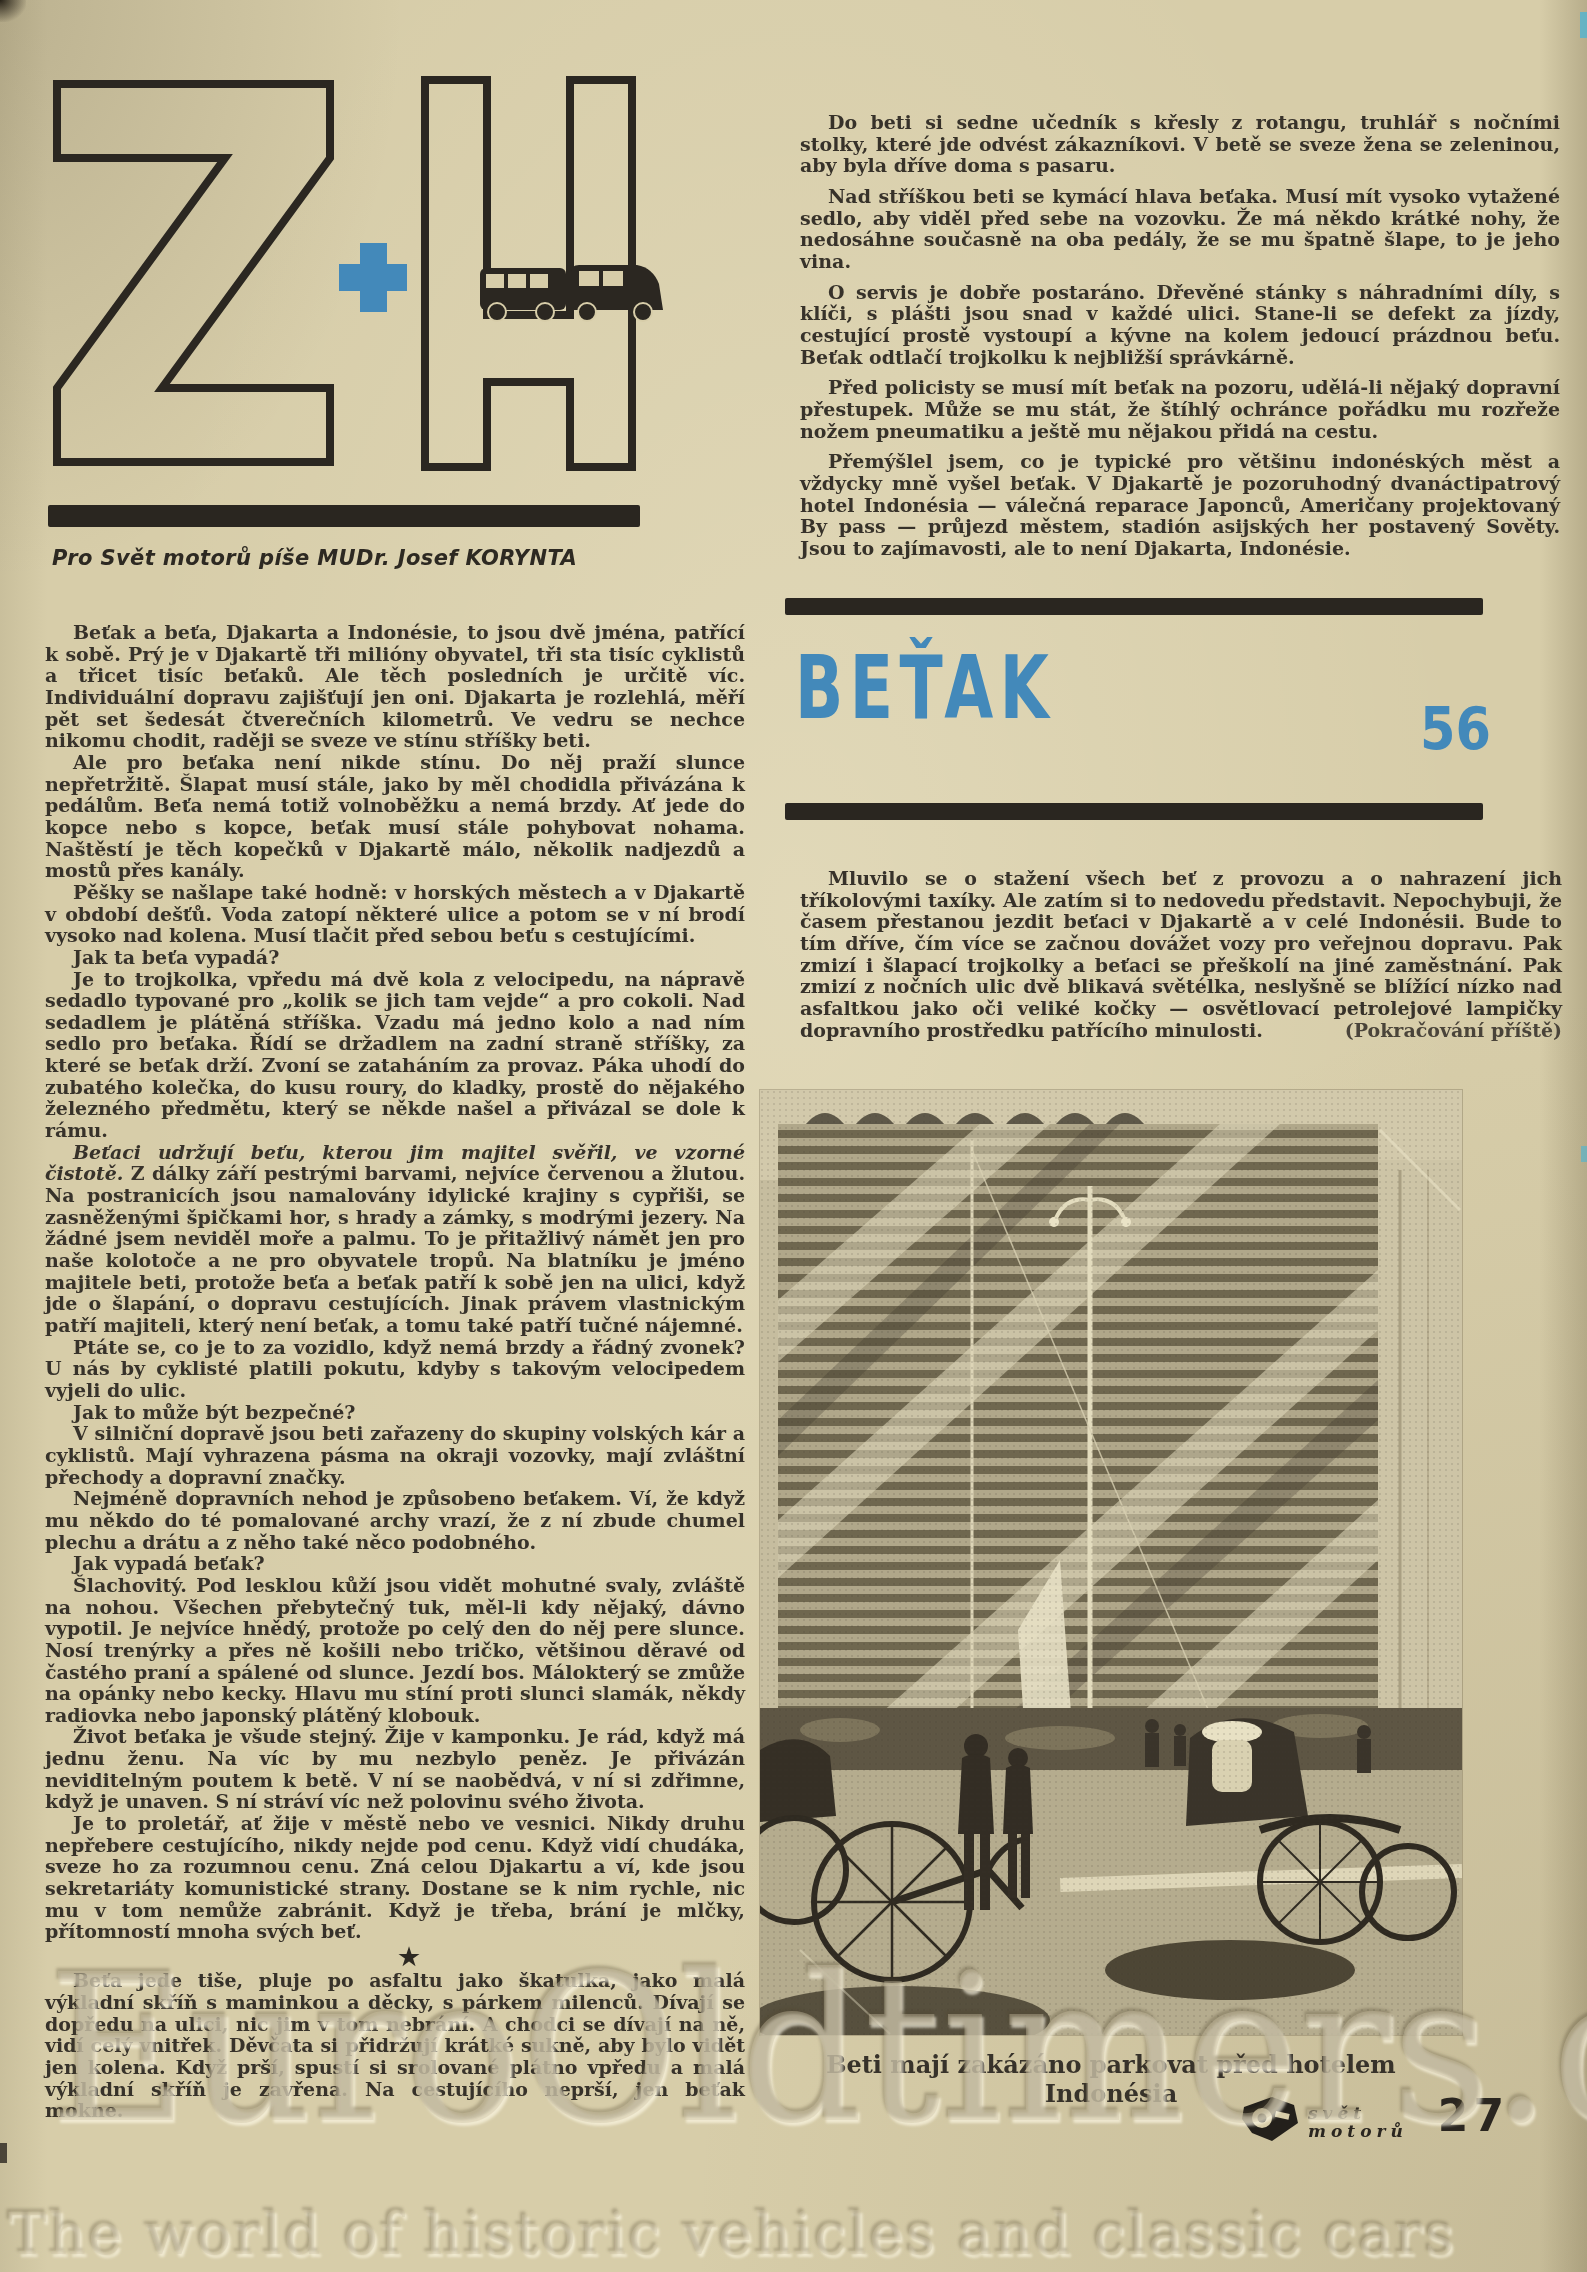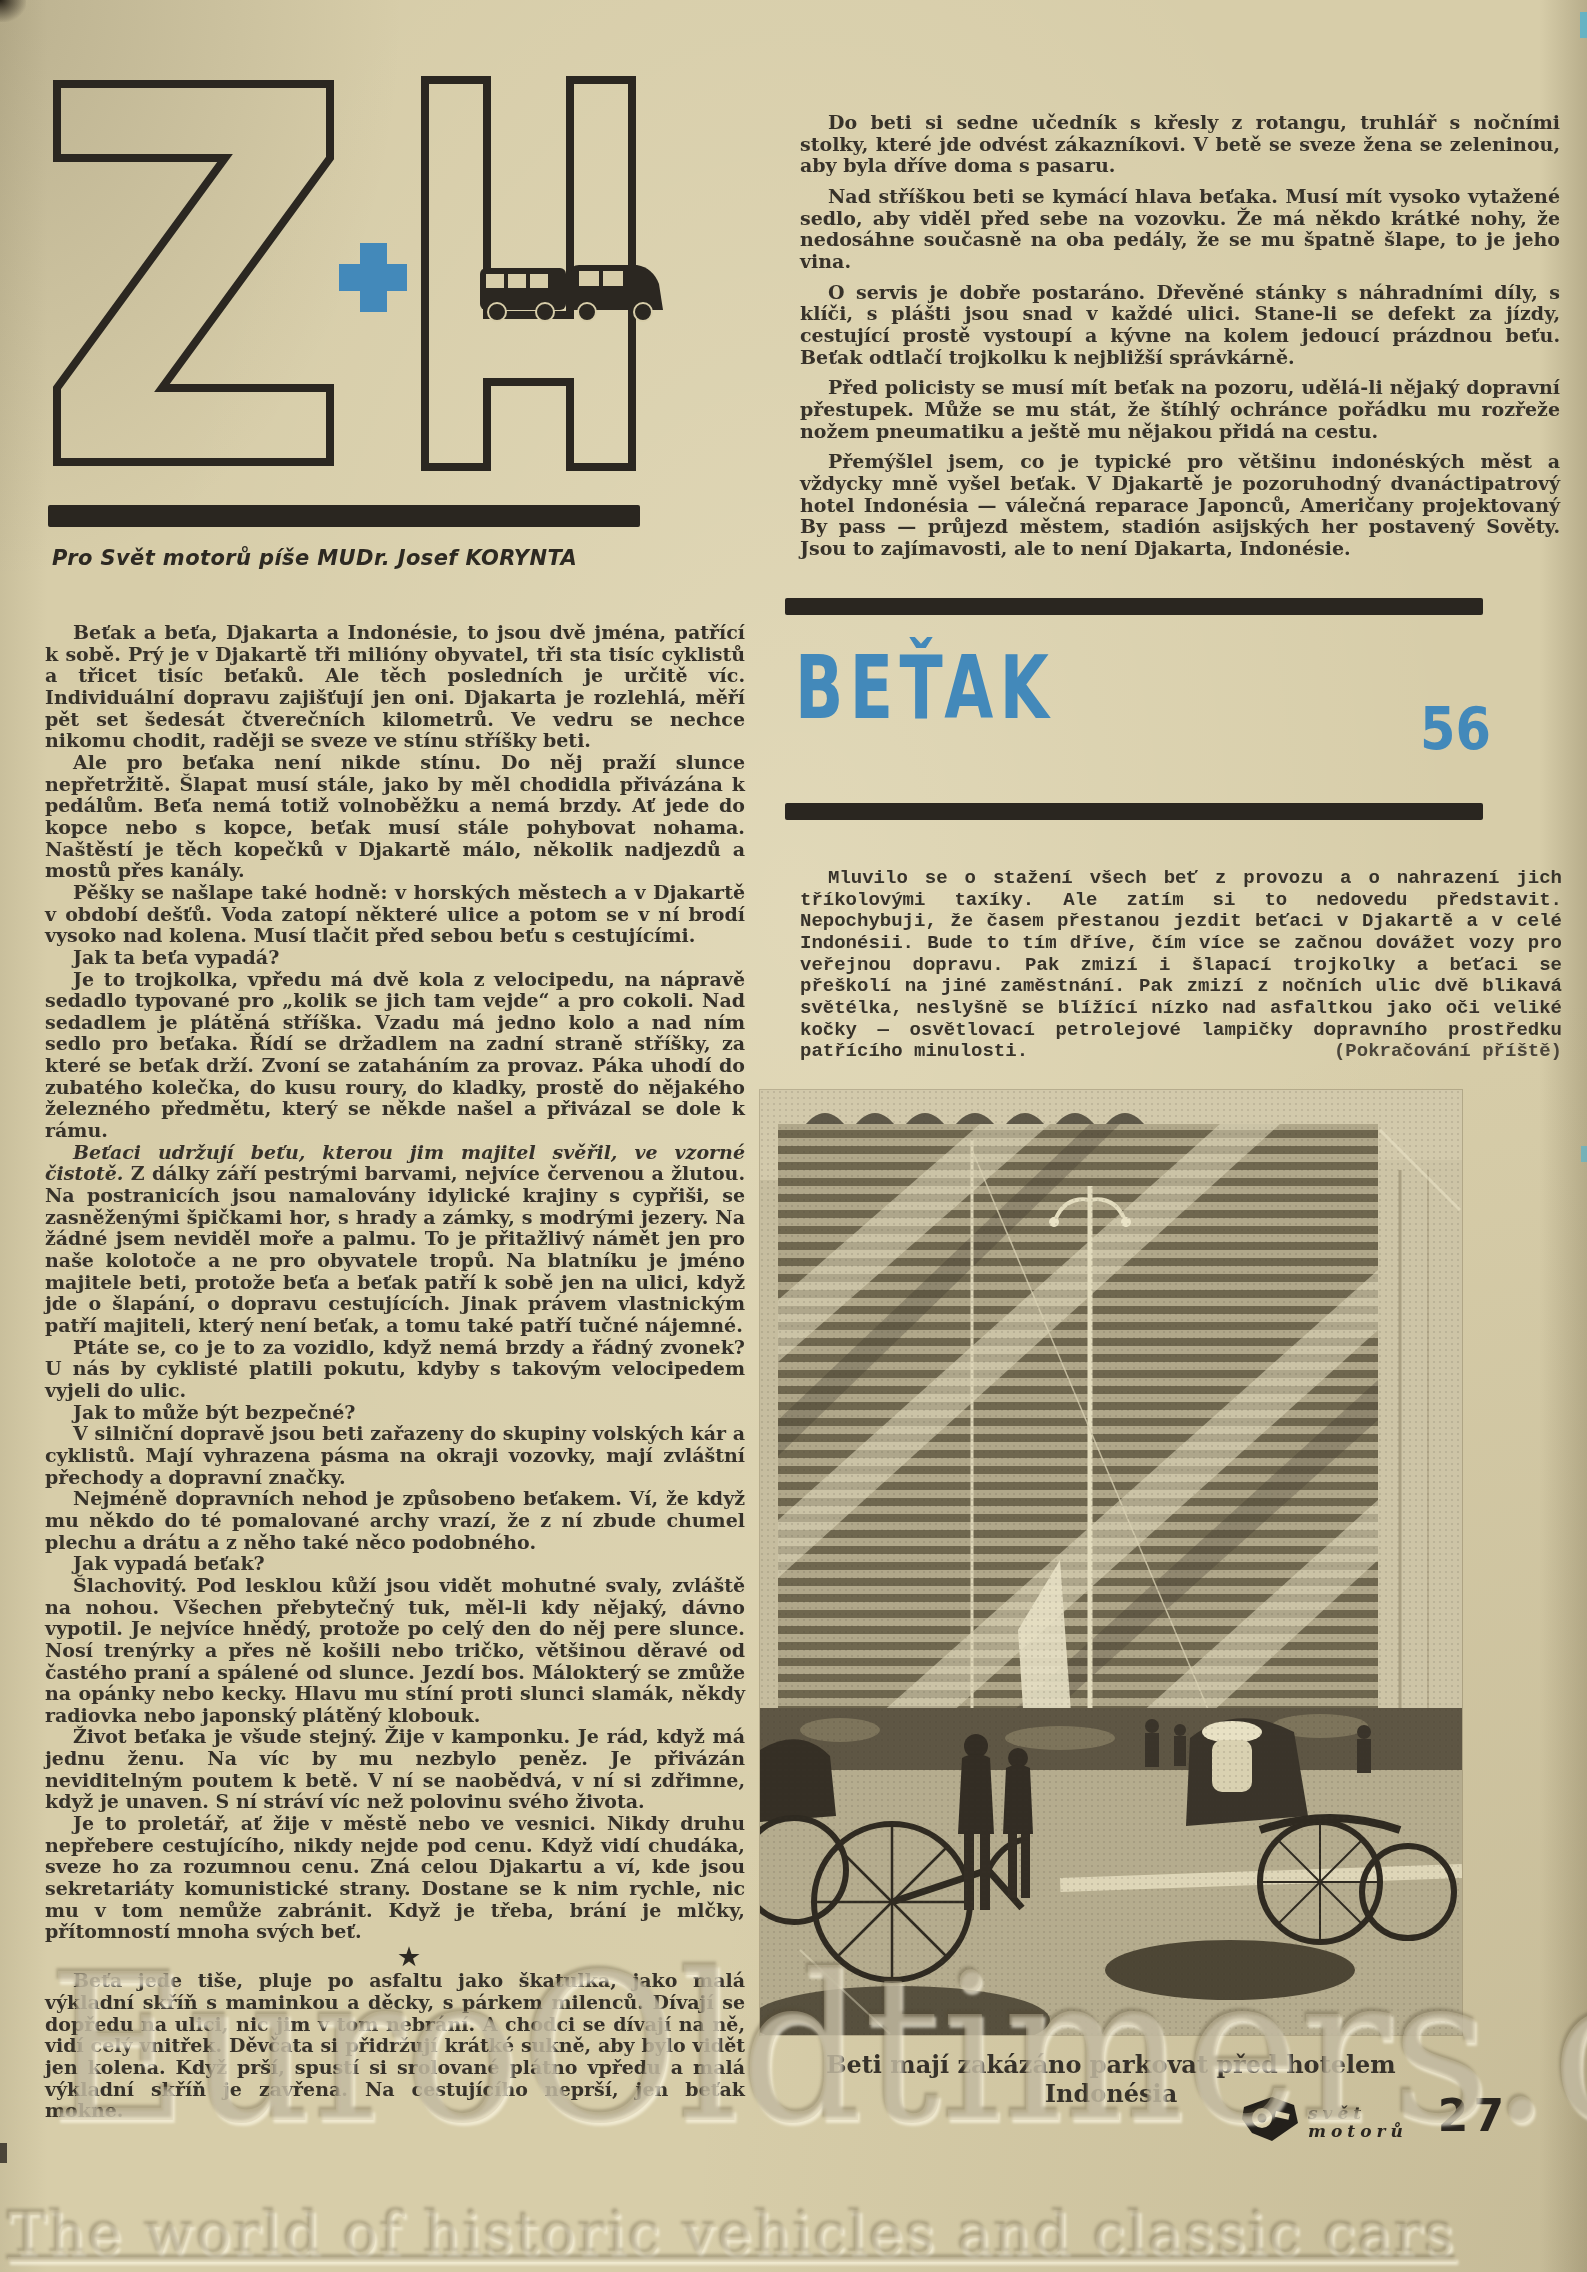--- a/index.html
+++ b/index.html
@@ -26,34 +26,34 @@
   #left-col p{margin:0;text-indent:28px;}
   #right-top-col p{margin:0 0 9px 0;text-indent:28px;}
   p.star{text-align:center;text-indent:0;font-size:24px;margin:10px 0 12px 0;color:#2d2922;}
   
   .rule{background:#2a2620;height:17px;border-radius:2px;}
   #rule-top{left:785px;top:598px;width:698px;}
   #rule-bottom{left:785px;top:803px;width:698px;}
   #betak-title{left:795px;top:636px;font-family:"DejaVu Sans",sans-serif;font-weight:bold;font-size:88px;letter-spacing:9px;color:#4389ba;transform:scaleX(0.72);transform-origin:left top;white-space:nowrap;}
   #issue-number{left:1420px;top:695px;font-family:"DejaVu Sans",sans-serif;font-weight:bold;font-size:58px;color:#4389ba;transform:scaleX(0.88);transform-origin:left top;}
   #right-bottom-col{left:800px;top:868px;width:762px;}
-  #right-bottom-col p{margin:0;text-indent:28px;font-family:Liberation Mono, monospace;}
+  #right-bottom-col p{margin:0;text-indent:28px;}
   #continuation{float:right;font-weight:bold;color:#4a443a;}
   
   #photo{left:760px;top:1090px;width:702px;height:945px;box-shadow:0 0 0 1px rgba(70,60,40,.25);}
   #photo-caption{left:760px;top:2050px;width:702px;text-align:center;font-size:24px;font-weight:bold;color:#37322a;}
   
   #footer-brand{left:1242px;top:2090px;display:flex;align-items:flex-end;gap:10px;}
   #brand-name{font-family:"DejaVu Serif",serif;font-style:italic;font-weight:bold;font-size:17px;line-height:1.05;letter-spacing:5px;color:#2a2620;}
   #page-number{font-family:"DejaVu Sans",sans-serif;font-weight:bold;font-size:44px;letter-spacing:5px;color:#2a2620;margin-left:20px;}
   
   .wm{pointer-events:none;z-index:60;font-family:"DejaVu Serif",serif;color:rgba(205,195,165,0.38);
       text-shadow:-2px -3px 3px rgba(80,70,48,0.30), 2px 3px 3px rgba(255,250,232,0.65);white-space:nowrap;}
   #wm-main{left:0;top:1930px;width:1587px;text-align:center;font-size:205px;transform:scaleX(0.94);transform-origin:center top;}
-  #wm-sub{left:8px;top:2200px;font-size:58px;letter-spacing:2px;text-decoration:underline;}
+  #wm-sub{left:8px;top:2200px;font-size:58px;letter-spacing:2px;}
   
   .artifact{position:absolute;}
 </style>
 </head>
 <body>
 
 <svg id="masthead" class="abs" viewBox="0 0 660 420" role="img" aria-label="Z+H">
 
   <polygon points="32,12 305,12 305,86 137,316 305,316 305,390 32,390 32,316 200,86 32,86" fill="none" stroke="#2b2721" stroke-width="8" stroke-linejoin="miter"></polygon>
 

